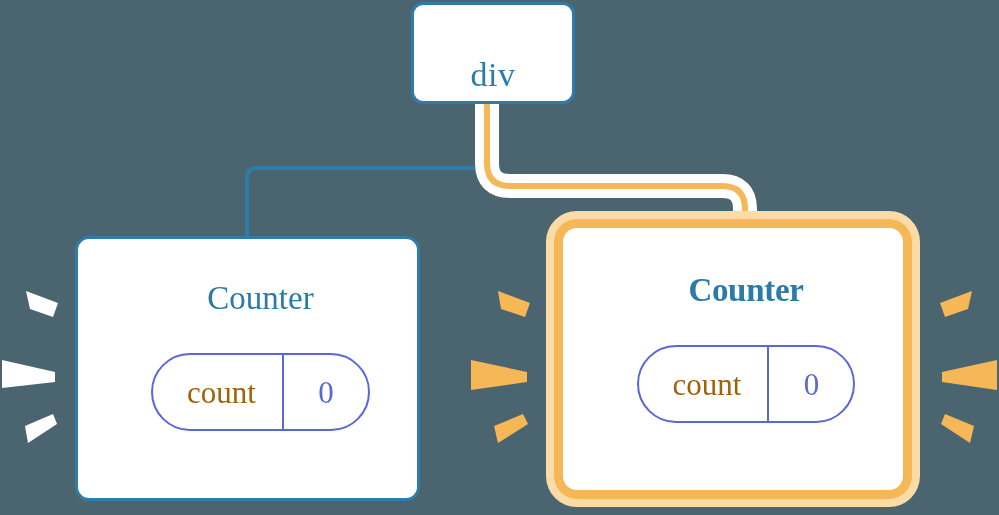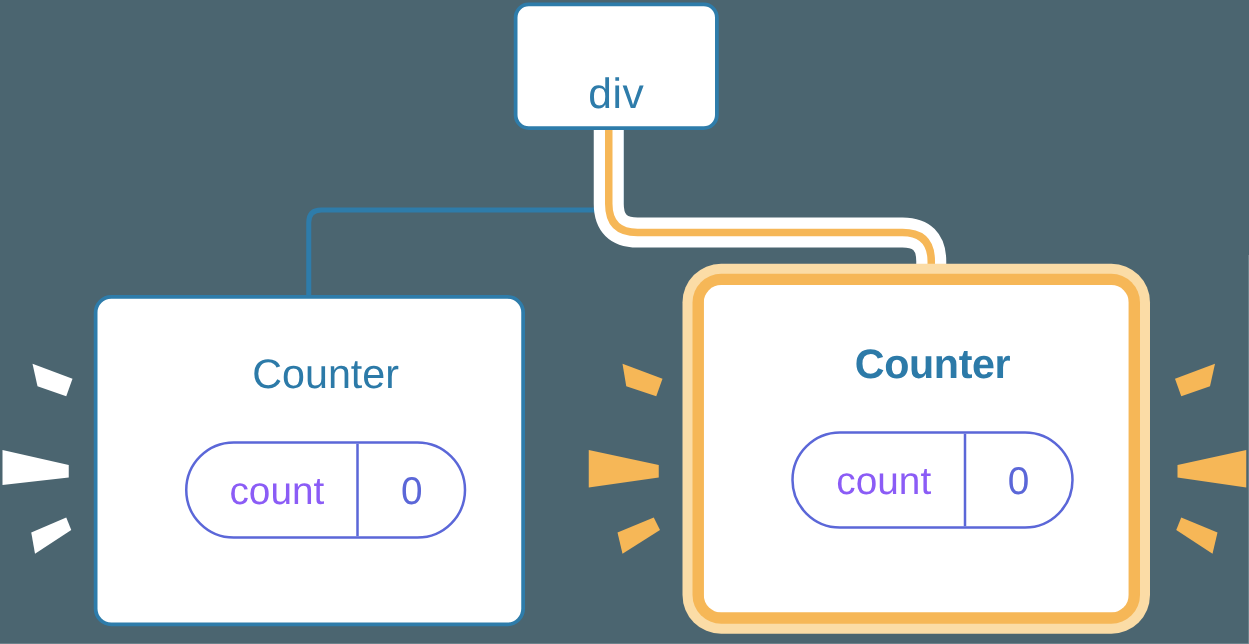--- a/index.html
+++ b/index.html
@@ -11,20 +11,21 @@
     width: 999px;
     height: 515px;
     overflow: hidden;
     font-family: "Liberation Sans", sans-serif;
   }
   #stage {
     position: relative;
     width: 999px;
     height: 515px;
     background: #4b6570;
+    font-family: Liberation Serif, serif;
   }
   #wires {
     position: absolute;
     left: 0;
     top: 0;
     width: 999px;
     height: 515px;
   }
   #sparks {
     position: absolute;
@@ -110,21 +111,21 @@
     border-radius: 40px;
     box-sizing: border-box;
     background: transparent;
   }
   .pill-key {
     display: flex;
     align-items: center;
     justify-content: center;
     padding: 0 26px 0 34px;
     font-size: 31px;
-    color: #8b5cf6;
+    color: #a16207;
     border-right: 2px solid #5b67d8;
     line-height: 1;
   }
   .pill-val {
     display: flex;
     align-items: center;
     justify-content: center;
     width: 84px;
     font-size: 31px;
     color: #5b67d8;

